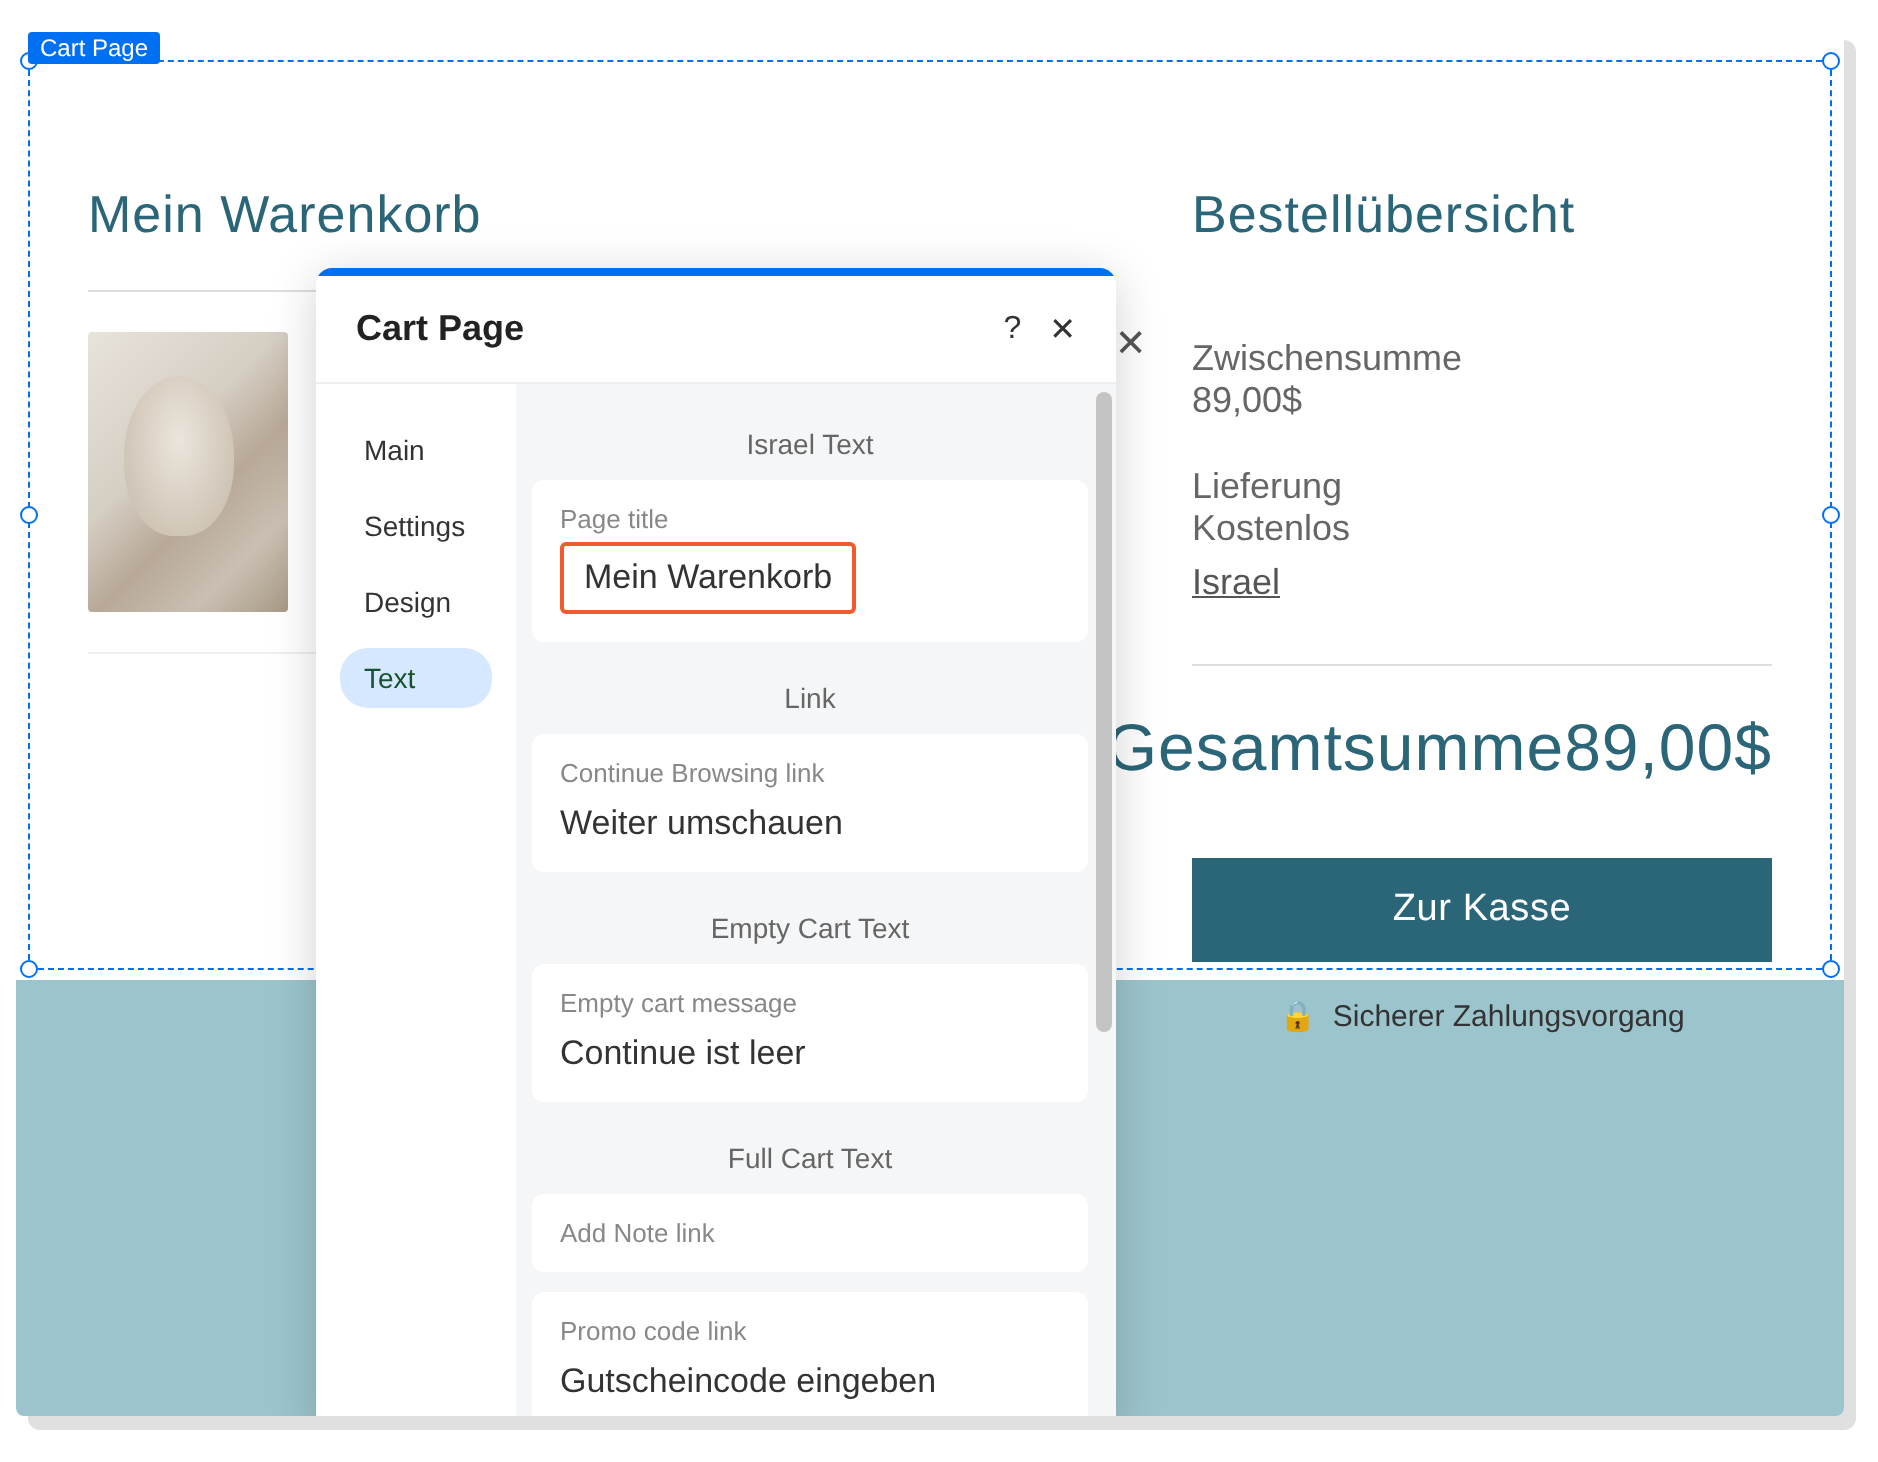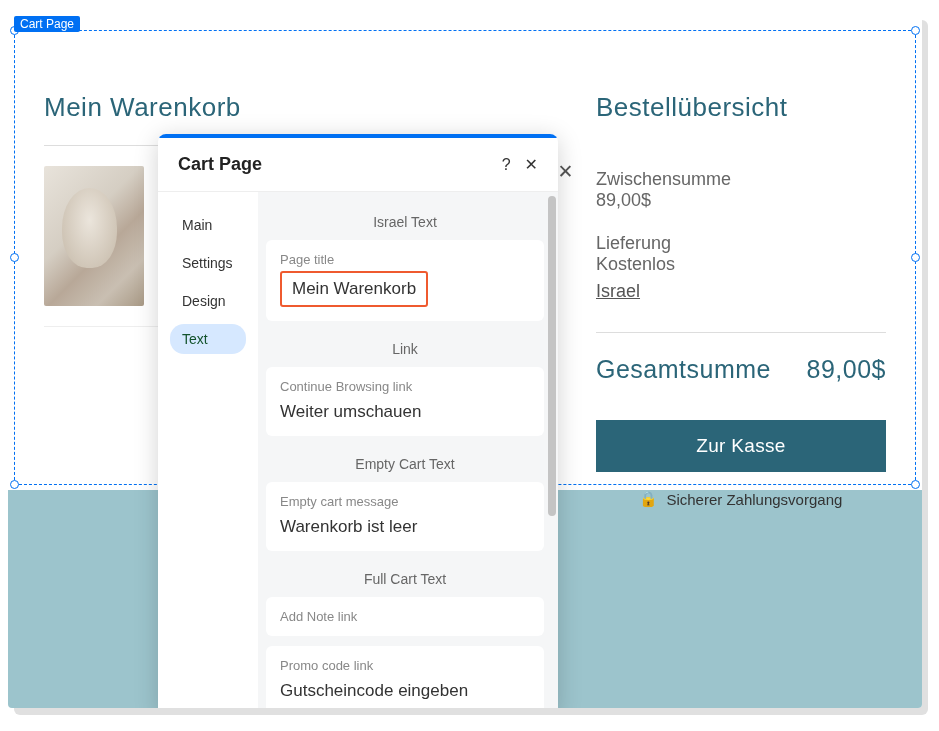--- a/index.html
+++ b/index.html
@@ -25,21 +25,21 @@
     .product-img::before { content: ''; position: absolute; left: 18px; top: 22px; width: 55px; height: 80px; background: radial-gradient(ellipse at 50% 40%, #ebe5dc 0%, #d8cfc2 50%, #c5b9a8 100%); border-radius: 50% 50% 45% 45%; }
     .prod-divider { margin-top: 20px; border: none; border-top: 1px solid #eee; }
     .price-x { position: absolute; left: 523px; top: 144px; font-size: 19px; color: #555; }
     
     .order-summary { width: 290px; }
     .os-title { font-size: 26px; color: #2b6578; font-weight: 400; letter-spacing: 0.5px; }
     .os-row { display: flex; justify-content: space-between; font-size: 18px; color: #666; margin-top: 22px; flex-direction: column; }
     .os-row.first { margin-top: 46px; }
     .os-link { text-decoration: underline; color: #555; font-size: 18px; margin-top: 6px; display: inline-block; }
     .os-hr { margin-top: 30px; border: none; border-top: 1px solid #ddd; }
-    .os-total { display: flex; justify-content: space-between; font-size: 25px; color: #2b6578; margin-top: 22px; font-weight: 400; letter-spacing: 0.5px; }
+    .os-total { display: flex; justify-content: flex-end; font-size: 33px; color: #2b6578; margin-top: 22px; font-weight: 400; letter-spacing: 0.5px; }
     .checkout-btn { width: 100%; background: #2b6578; color: #fff; border: none; padding: 15px; font-size: 19px; margin-top: 36px; cursor: pointer; letter-spacing: 0.3px; }
     .secure-row { display: flex; justify-content: center; align-items: center; gap: 8px; margin-top: 18px; font-size: 15px; color: #333; }
     
     .panel { position: absolute; left: 150px; top: 118px; width: 400px; height: 582px; background: #fff; box-shadow: 0 4px 24px rgba(0,0,0,0.18); border-radius: 8px; overflow: hidden; z-index: 20; }
     .panel-topbar { height: 4px; background: #0070f3; }
     .panel-header { display: flex; align-items: center; justify-content: space-between; padding: 16px 20px; border-bottom: 1px solid #eee; }
     .panel-title { font-size: 18px; font-weight: 600; color: #222; }
     .panel-icons { display: flex; gap: 14px; align-items: center; }
     .panel-icons span { font-size: 16px; color: #333; cursor: pointer; }
     .panel-body { display: flex; height: calc(100% - 60px); }
@@ -133,21 +133,21 @@
             <div class="field-highlight"><span class="field-value">Mein Warenkorb</span></div>
           </div>
           <div class="section-label">Link</div>
           <div class="field-card">
             <div class="field-label">Continue Browsing link</div>
             <div class="field-value">Weiter umschauen</div>
           </div>
           <div class="section-label">Empty Cart Text</div>
           <div class="field-card">
             <div class="field-label">Empty cart message</div>
-            <div class="field-value">Warenkorb ist leer</div>
+            <div class="field-value">Continue ist leer</div>
           </div>
           <div class="section-label">Full Cart Text</div>
           <div class="field-card" style="padding-bottom:4px;">
             <div class="field-label">Add Note link</div>
           </div>
           <div class="field-card">
             <div class="field-label">Promo code link</div>
             <div class="field-value">Gutscheincode eingeben</div>
           </div>
         </div>

